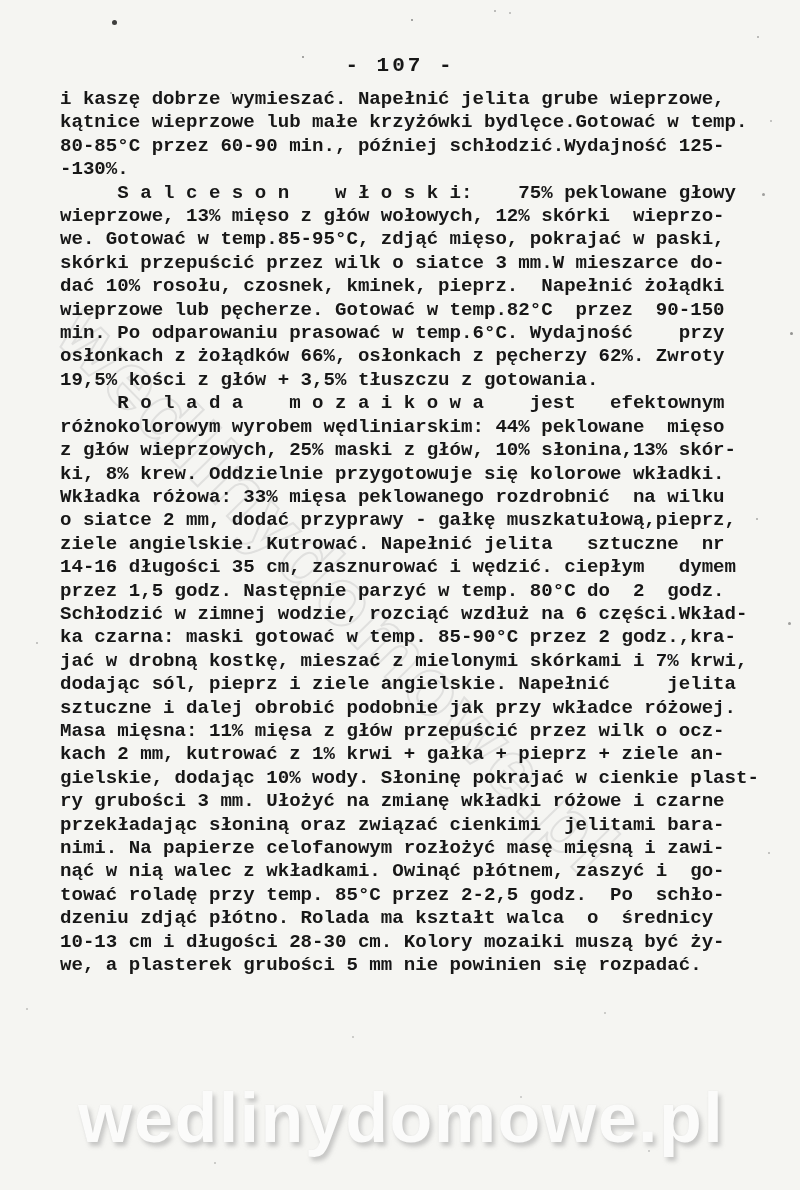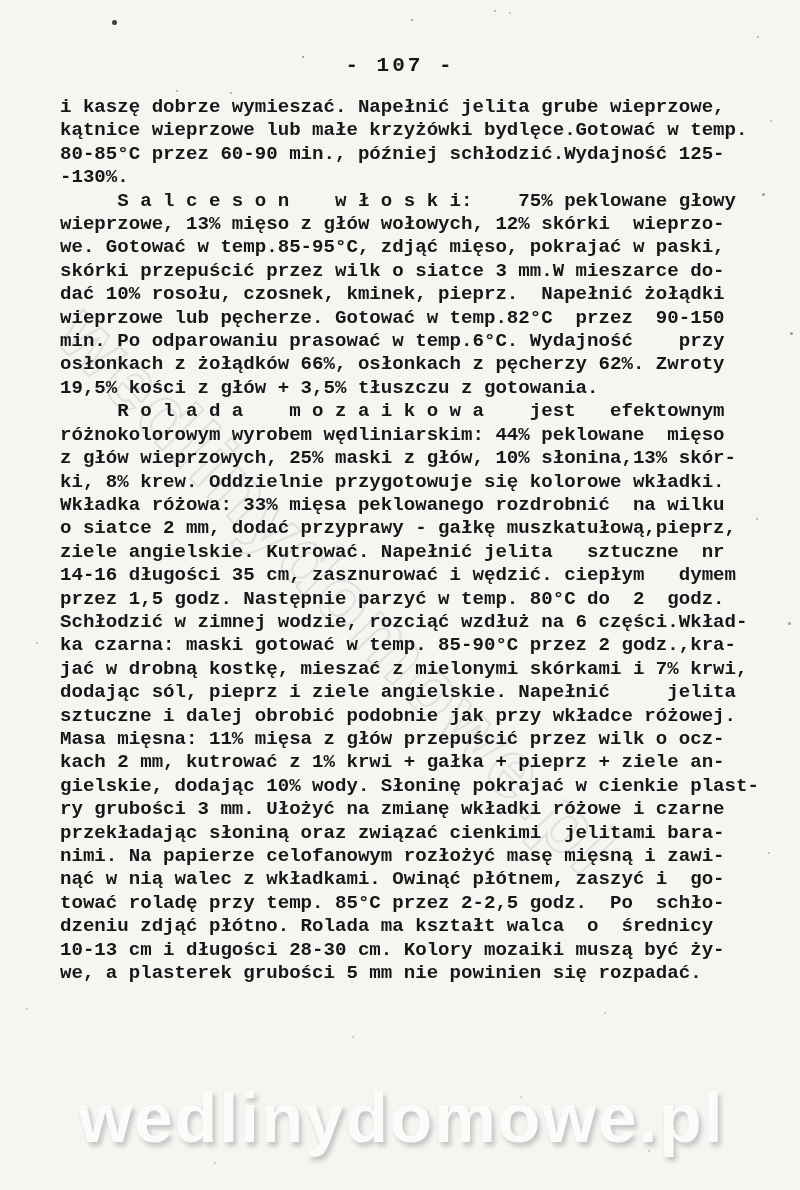--- a/index.html
+++ b/index.html
@@ -22,21 +22,20 @@
   }
   .text-block{
     position:absolute;
     left:60px;top:88px;
     font-family:"Liberation Mono","DejaVu Sans Mono",monospace;
     font-weight:700;
     font-size:19.1px;
     line-height:23.4px;
     color:var(--ink,#171717);
     white-space:pre;
-    margin-top:8px;
   }
   .text-line{white-space:pre;}
   .wm-diagonal{
     position:absolute;
     left:105px;top:288px;
     transform:rotate(45.5deg);
     transform-origin:0 0;
     font-family:"Liberation Sans","DejaVu Sans",sans-serif;
     font-weight:800;
     font-size:80px;

